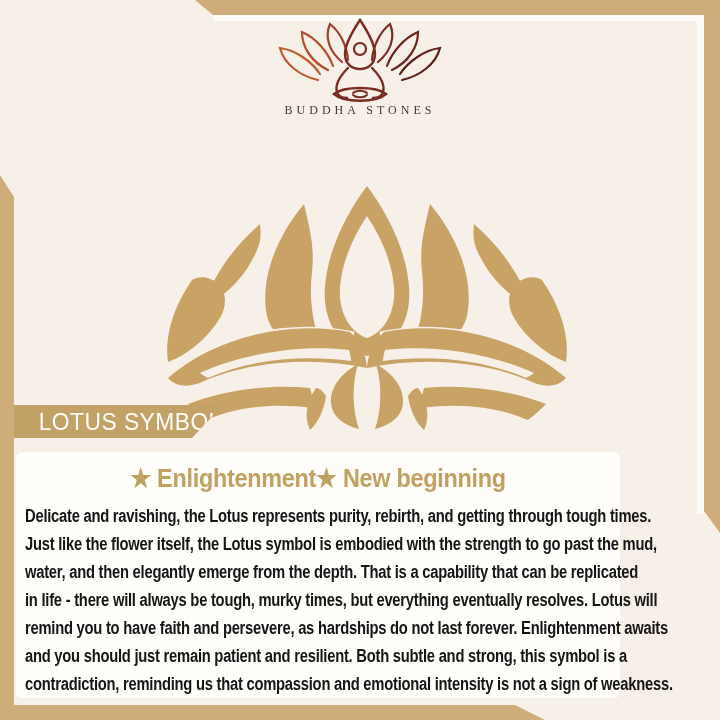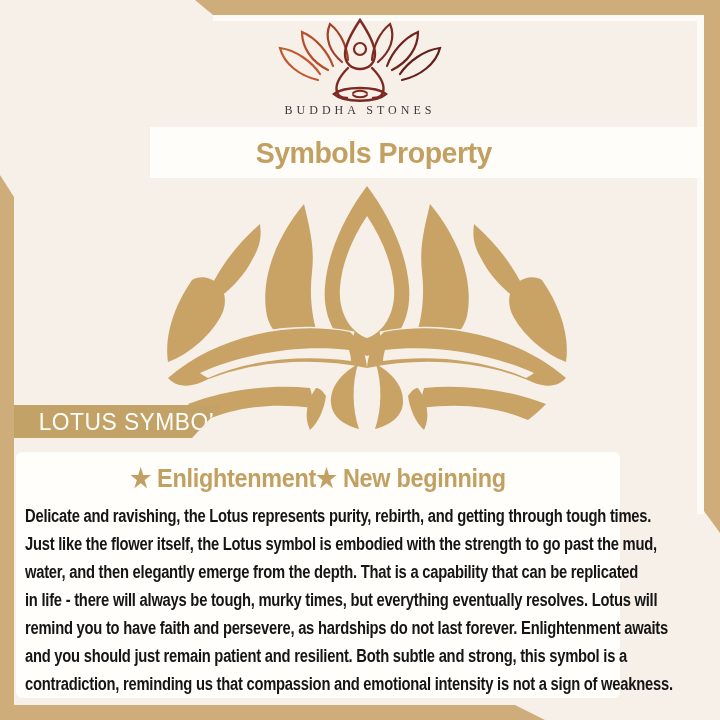--- a/index.html
+++ b/index.html
@@ -85,23 +85,20 @@
 
     <path d="M88,2 C80,14 73,26 73,36 C73,45 79,51 88,51 C97,51 103,45 103,36 C103,26 96,14 88,2 Z" stroke="var(--figure-red)" stroke-width="2.4"></path>
     <circle cx="88" cy="31" r="6" stroke="var(--figure-red)" stroke-width="2.2"></circle>
     <path d="M76,50 C68,58 63,67 65,74 C66,78 70,80 75,80" stroke="var(--figure-red)" stroke-width="2.4"></path>
     <path d="M100,50 C108,58 113,67 111,74 C110,78 106,80 101,80" stroke="var(--figure-red)" stroke-width="2.4"></path>
     <path d="M62,76 C72,68 104,68 114,76 C104,85 72,85 62,76 Z" stroke="var(--figure-red)" stroke-width="2.4"></path>
     <path d="M81,75 C84,72 92,72 95,75 M81,77 C84,80 92,80 95,77" stroke="var(--figure-red)" stroke-width="1.8"></path>
   </svg>
   <div class="brand-name">BUDDHA STONES</div>
 
-  <div class="title-band">
-    <div class="page-title">Symbols Property</div>
-  </div>
 
   <svg class="lotus-svg" width="430" height="260" viewBox="0 0 430 260">
     <defs>
       <g id="lotus-half">
 
         <path fill="var(--lotus-gold)" d="M152,22 C122,58 108,100 115,134 C120,154 136,164 172,168
               C160,144 157,116 160,90 C163,64 157,44 152,22 Z"></path>
 
         <path fill="var(--lotus-gold)" d="M108,42 C78,68 58,100 52,124 C68,118 88,100 99,80
               C107,66 110,58 108,42 Z"></path>

